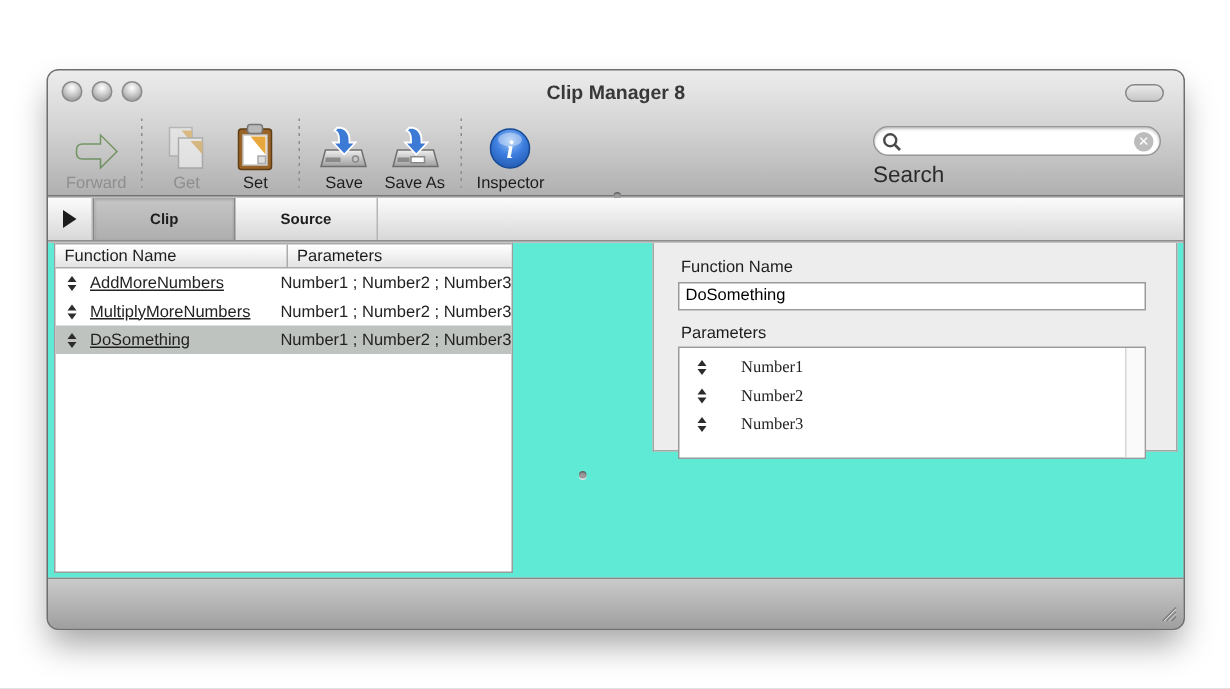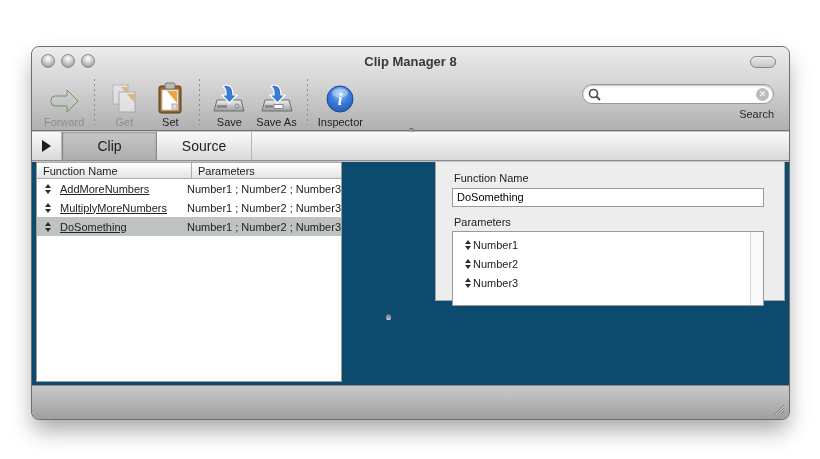--- a/index.html
+++ b/index.html
@@ -70,21 +70,21 @@
   .search-field input {
     position: absolute; left: 22px; right: 20px; top: 1px; height: 16px;
     border: none; outline: none; background: transparent; font-size: 11px;
     font-family: "Liberation Sans", sans-serif;
   }
   .search-mag { position: absolute; left: 5px; top: 3px; }
   .search-clear {
     position: absolute; right: 4px; top: 3px; width: 13px; height: 13px; border-radius: 50%;
     background: #bcbcbc; color: #ffffff; font-size: 9px; line-height: 13px; text-align: center;
   }
-  .search-label { text-align: right; font-size: 11px; color: #2a2a2a; margin-top: 4px; }
+  .search-label { text-align: left; font-size: 15px; color: #2a2a2a; margin-top: 4px; }
 
   .chrome-dimple {
     position: absolute; left: 50%; top: 81px; width: 5px; height: 5px; margin-left: -2px;
     border-radius: 50%; background: #9e9e9e; box-shadow: inset 0 1px 1px rgba(0,0,0,.4), 0 1px 0 #e8e8e8;
   }
 
   
   .tabrow {
     position: absolute; left: 0; right: 0; top: 85px; height: 29px;
     background: linear-gradient(#fbfbfb, #d8d8d8);
@@ -94,33 +94,33 @@
   .play-tri {
     width: 30px; display: flex; align-items: center; justify-content: center;
     border-right: 1px solid #b5b5b5;
   }
   .play-tri span {
     width: 0; height: 0; border-top: 6px solid transparent; border-bottom: 6px solid transparent;
     border-left: 9px solid #1c1c1c; display: inline-block;
   }
   .tab {
     width: 95px; display: flex; align-items: center; justify-content: center;
-    font-size: 14px; font-weight: normal; color: #1d1d1d;
+    font-size: 10px; font-weight: bold; color: #1d1d1d;
     border-right: 1px solid #b5b5b5;
   }
   .tab.active {
     background: linear-gradient(#c6c6c6, #aeaeae);
     border-left: 1px solid #898989; border-right: 1px solid #898989;
     box-shadow: inset 0 1px 2px rgba(0,0,0,.2);
   }
 
   
   .content {
     position: absolute; left: 0; right: 0; top: 115px; bottom: 34px;
-    background: #0c4a6e; display: flex; padding: 0 4px 3px 4px; gap: 41px;
+    background: #5eead4; display: flex; padding: 0 4px 3px 4px; gap: 41px;
   }
 
   
   .left-pane {
     width: 306px; background: #ffffff; border: 1px solid #9c9c9c; border-top: none;
     display: flex; flex-direction: column;
   }
   .tbl-header { display: flex; height: 17px; border-bottom: 1px solid #ababab;
     background: linear-gradient(#ffffff, #e3e3e3); border-top: 1px solid #ababab; }
   .tbl-header .hcell { font-size: 11px; color: #1c1c1c; padding: 2px 0 0 6px; }
@@ -161,21 +161,21 @@
   .fn-input {
     width: 100%; height: 19px; background: #fff; border: 1px solid #9a9a9a;
     font-size: 11px; font-family: "Liberation Sans", sans-serif; padding: 0 4px; outline: none;
   }
   .params-label { margin-top: 9px; }
   .param-list {
     height: 75px; background: #ffffff; border: 1px solid #9a9a9a; position: relative;
     padding-top: 4px; overflow: hidden;
   }
   .param-item { display: flex; align-items: center; height: 19px; padding-left: 12px; font-size: 11px; }
-  .param-item .pname { margin-left: 1px; }
+  .param-item .pname { margin-left: 22px; font-family: Liberation Serif, serif; }
   .plist-scroll {
     position: absolute; right: 0; top: 0; bottom: 0; width: 13px;
     background: #fafafa; border-left: 1px solid #d6d6d6;
   }
 
   .hsplit { height: 5px; }
 
   .code-pane {
     flex: 1; background: #ffffff; border: 1px solid #8b8b8b; margin-right: 4px;
     font-size: 11px; padding: 3px 2px; position: relative; overflow: hidden;

